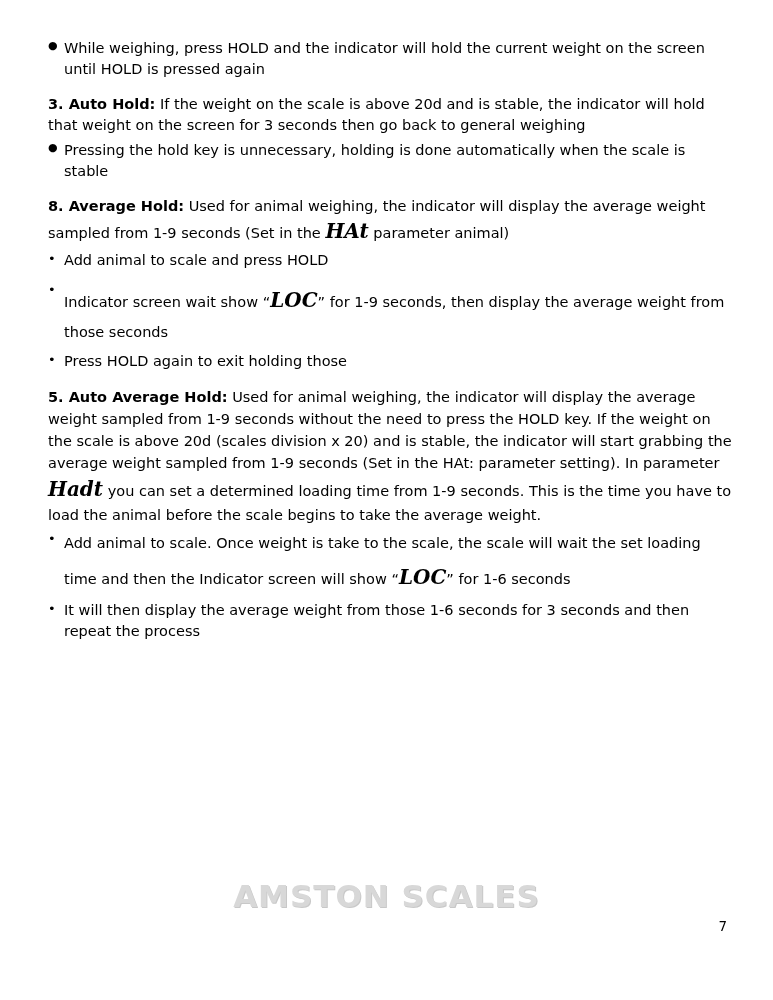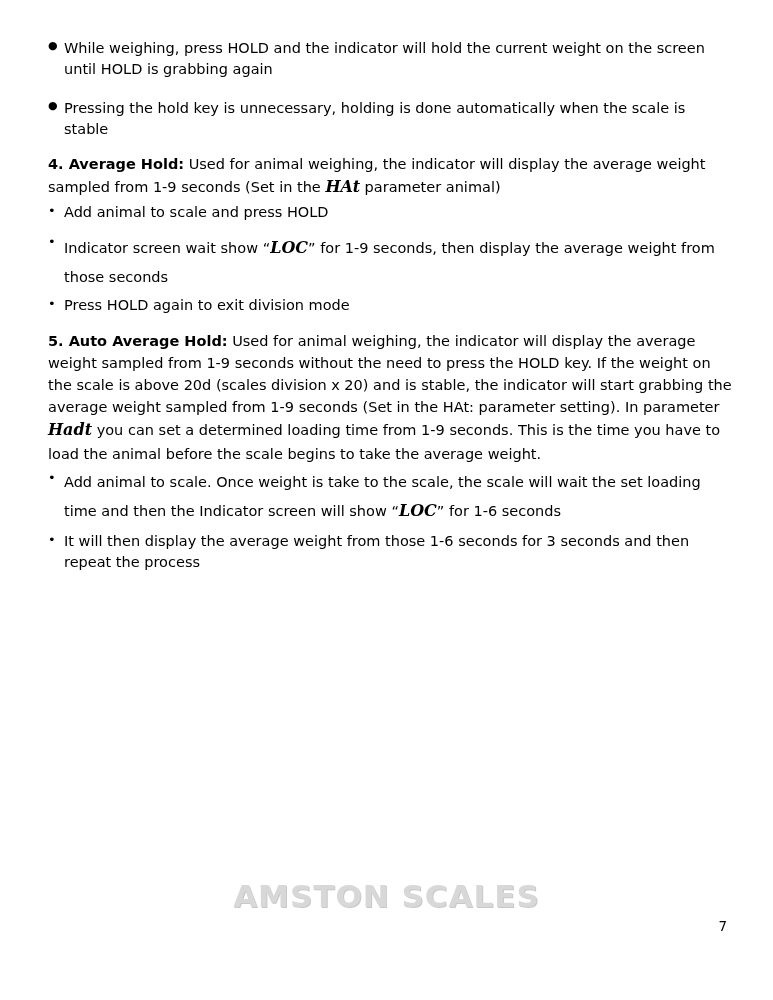--- a/index.html
+++ b/index.html
@@ -53,21 +53,21 @@
     margin: 0;
   }
   .gap-sm { height: 10px; }
   .gap-xs { height: 4px; }
   .gap-md { height: 14px; }
   b { font-weight: bold; }
   .serif-bold-italic {
     font-family: "DejaVu Serif", serif;
     font-weight: bold;
     font-style: italic;
-    font-size: 16px;
+    font-size: 20px;
   }
   .loose {
     line-height: 1.9;
   }
   .watermark {
     position: absolute;
     left: 0;
     top: 878px;
     width: 773px;
     text-align: center;
@@ -89,58 +89,61 @@
   .blk { margin-bottom: 0; }
 </style>
 </head>
 <body>
 
 <div class="page">
   <div class="content">
 
     <div class="bullet-line blk">
       <span class="dot small">●</span>
-      <span class="btxt">While weighing, press HOLD and the indicator will hold the current weight on the screen until HOLD is grabbing again</span>
+      <span class="btxt">While weighing, press HOLD and the indicator will hold the current weight on the screen until HOLD is pressed again</span>
     </div>
 
     <div class="gap-md"></div>
 
+    <p class="para blk">
+      <b>3. Auto Hold:</b><span> If the weight on the scale is above 20d and is stable, the indicator will hold that weight on the screen for 3 seconds then go back to general weighing</span>
+    </p>
 
     <div class="gap-xs"></div>
 
     <div class="bullet-line blk">
       <span class="dot small">●</span>
       <span class="btxt">Pressing the hold key is unnecessary, holding is done automatically when the scale is stable</span>
     </div>
 
     <div class="gap-md"></div>
 
     <p class="para blk">
-      <b>4. Average Hold:</b><span> Used for animal weighing, the indicator will display the average weight sampled from 1-9 seconds (Set in the </span><span class="serif-bold-italic">HAt</span><span> parameter animal)</span>
+      <b>8. Average Hold:</b><span> Used for animal weighing, the indicator will display the average weight sampled from 1-9 seconds (Set in the </span><span class="serif-bold-italic">HAt</span><span> parameter animal)</span>
     </p>
 
     <div class="gap-xs"></div>
 
     <div class="bullet-line blk">
       <span class="dot">•</span>
       <span class="btxt">Add animal to scale and press HOLD</span>
     </div>
 
     <div class="gap-sm"></div>
 
     <div class="bullet-line blk loose">
       <span class="dot">•</span>
       <span class="btxt"><span>Indicator screen wait show “</span><span class="serif-bold-italic">LOC</span><span>” for 1-9 seconds, then display the average weight from those seconds</span></span>
     </div>
 
     <div class="gap-xs"></div>
 
     <div class="bullet-line blk">
       <span class="dot">•</span>
-      <span class="btxt">Press HOLD again to exit division mode</span>
+      <span class="btxt">Press HOLD again to exit holding those</span>
     </div>
 
     <div class="gap-md"></div>
 
     <p class="para blk" style="line-height:1.52;">
       <b>5. Auto Average Hold:</b><span> Used for animal weighing, the indicator will display the average weight sampled from 1-9 seconds without the need to press the HOLD key. If the weight on the scale is above 20d (scales division x 20) and is stable, the indicator will start grabbing the average weight sampled from 1-9 seconds (Set in the HAt: parameter setting). In parameter </span><span class="serif-bold-italic">Hadt</span><span> you can set a determined loading time from 1-9 seconds. This is the time you have to load the animal before the scale begins to take the average weight.</span>
     </p>
 
     <div class="gap-xs"></div>
 

